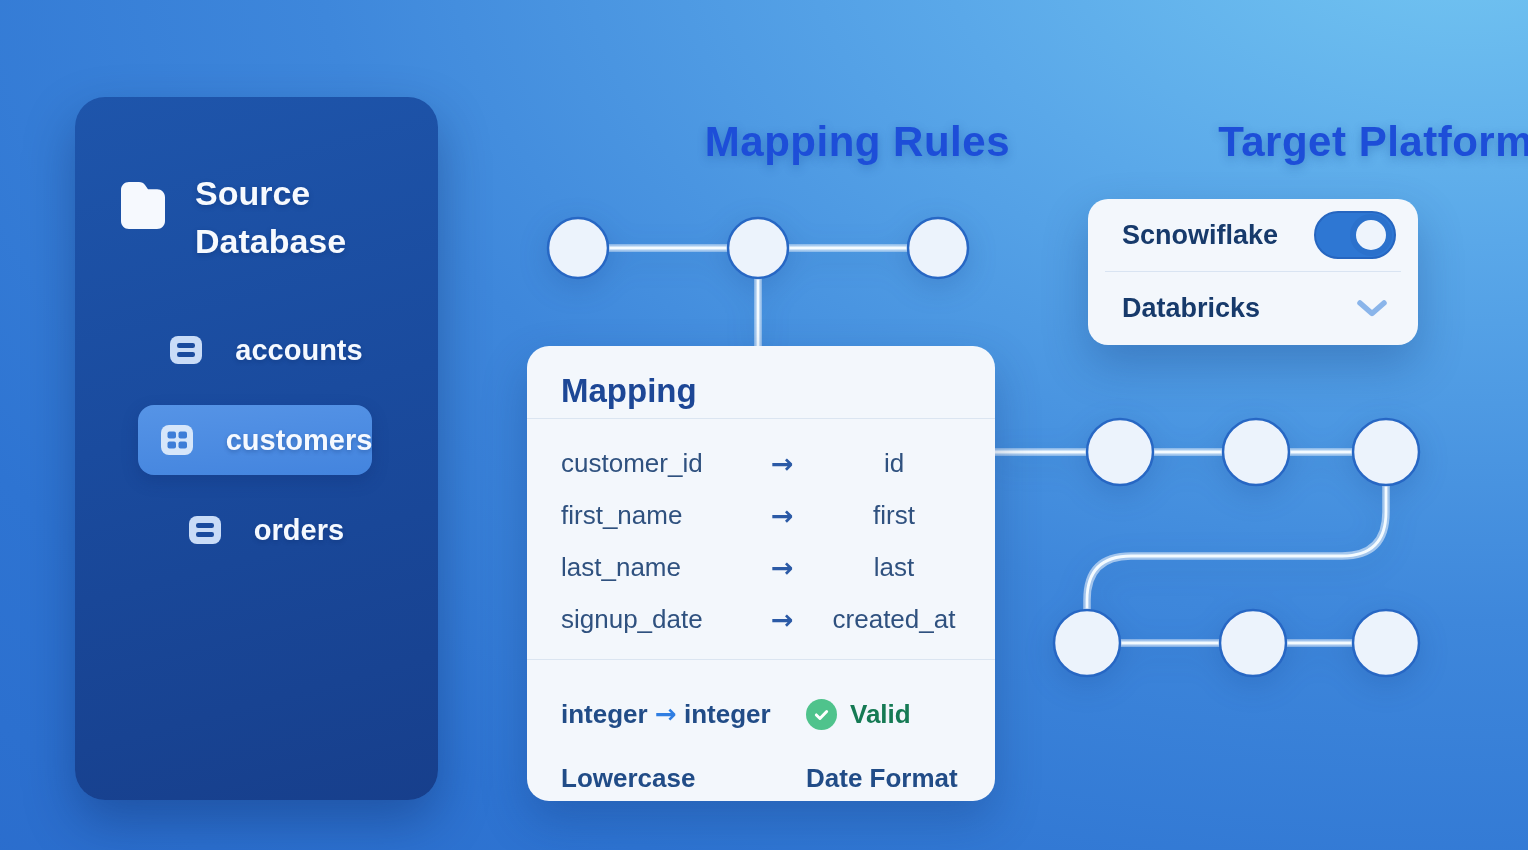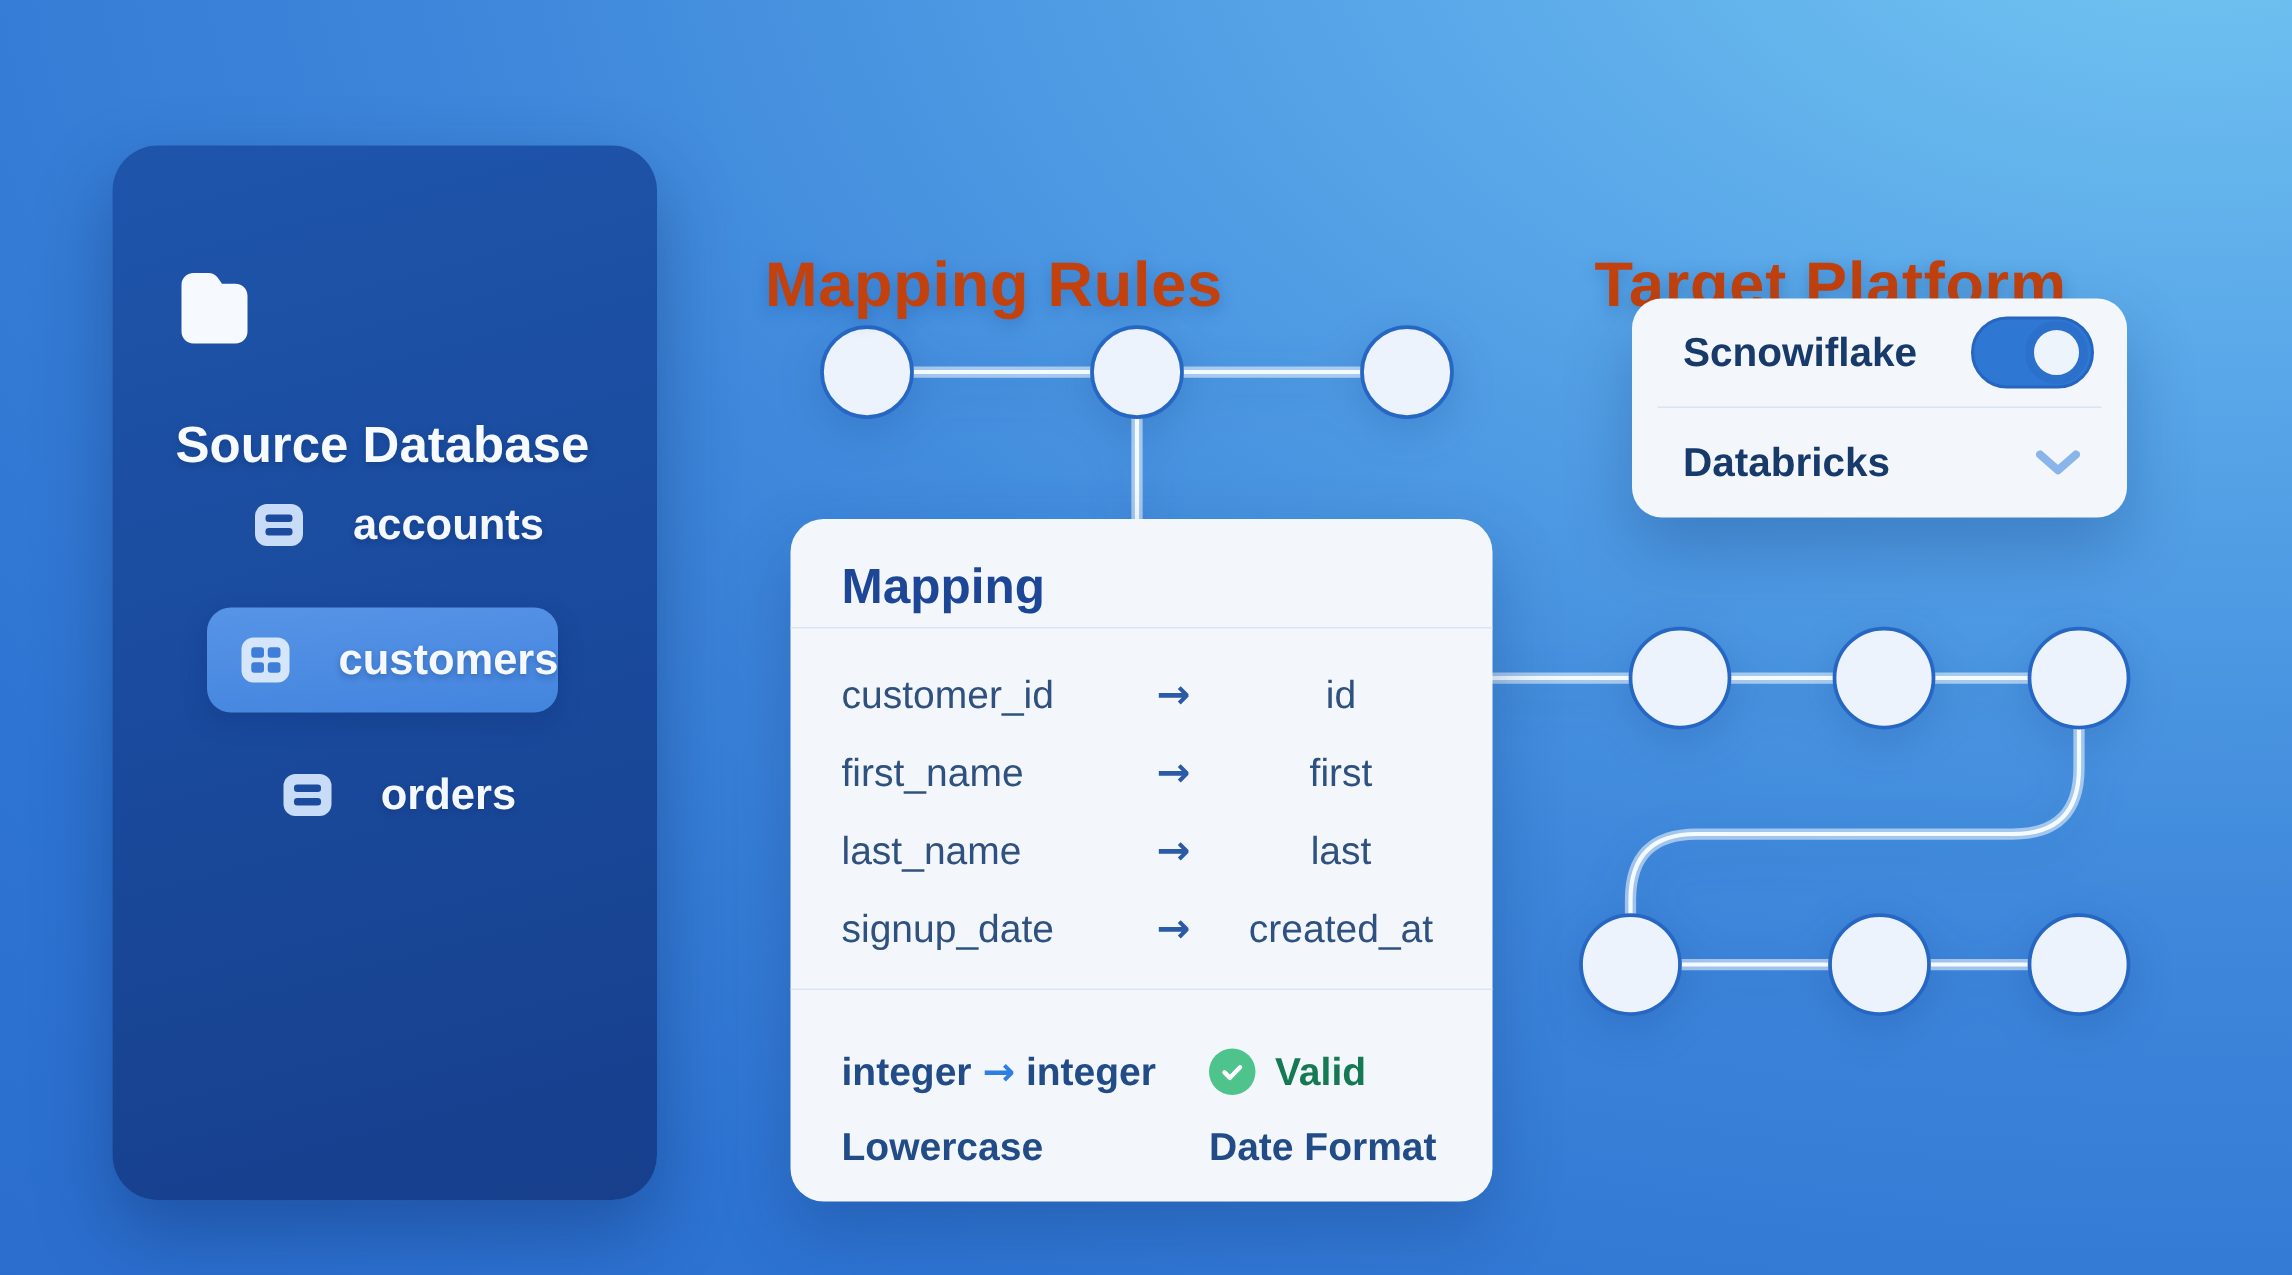--- a/index.html
+++ b/index.html
@@ -6,24 +6,23 @@
   html,body { width:1528px; height:850px; overflow:hidden; }
   body {
     font-family: "Liberation Sans", "DejaVu Sans", sans-serif;
     position:relative;
     background: radial-gradient(145% 160% at 96% -10%,
       #74c7f2 0%, #5aa8e9 24%, #3e87db 52%, #2e74d2 78%, #2a6ccc 100%);
   }
 
   
   .big-heading {
-    position:absolute; top:118px; text-align:left;
-    font-size:42px; font-weight:700; color:#c2410c; letter-spacing:.5px;
+    position:absolute; top:118px; text-align:right;
+    font-size:42px; font-weight:700; color:#1d4ed8; letter-spacing:.5px;
     text-shadow:0 3px 10px rgba(21,72,152,.35);
-    margin-top:48px;
   }
   #heading-mapping  { left:510px; width:500px; }
   #heading-target   { left:1063px; width:470px; }
 
   
   svg.wires {
     position:absolute; inset:0; width:1528px; height:850px;
     filter: drop-shadow(0 8px 14px rgba(17,56,129,.20));
   }
   .wire-outer { fill:none; stroke:#ffffff; stroke-opacity:.52; stroke-width:7.5; stroke-linecap:round; }
@@ -32,21 +31,21 @@
 
   
   .sidebar {
     position:absolute; left:75px; top:97px; width:363px; height:703px;
     border-radius:30px;
     background:linear-gradient(165deg,#1e55ab 0%,#1a4b9e 45%,#173f8c 100%);
     box-shadow:0 22px 50px rgba(10,38,96,.38);
   }
   .side-title-row {
     position:absolute; top:72px; left:42px; right:28px;
-    display:flex; gap:42px; align-items:flex-start;flex-direction:column;
+    display:flex; gap:26px; align-items:flex-start;
   }
   .side-title {
     font-size:34px; font-weight:700; color:#f7fafe; line-height:48px;
     text-shadow:0 2px 5px rgba(10,40,100,.35);
   }
   .folder-ic { flex:0 0 auto; margin-top:6px; }
   .side-items {
     position:absolute; top:218px; left:30px; right:33px;
     display:flex; flex-direction:column; gap:20px;align-items:center;
   }
@@ -78,21 +77,21 @@
   .map-rows { padding:18px 34px 14px; }
   .map-row {
     display:grid; grid-template-columns:210px 56px 1fr;
     align-items:center; height:52px;
     font-size:26px; font-weight:500; color:#2f517f;
   }
   .map-row .arr { font-weight:700; color:#2b5aa6; font-size:27px; font-family:"DejaVu Sans",sans-serif; }
   .map-row .tgt { text-align:center; }
   .map-footer {
     border-top:1.5px solid #dbe5f1; padding:32px 34px 10px;
-    display:flex; flex-direction:column; gap:6px;
+    display:flex; flex-direction:column; gap:20px;
   }
   .foot-row {
     display:grid; grid-template-columns:245px 1fr; align-items:center; height:44px;
     font-size:26px; font-weight:600; color:#214c87;
   }
   .foot-row .arr-bright { color:#2f7ee2; font-weight:700; font-family:"DejaVu Sans",sans-serif; }
   .valid-wrap { display:flex; align-items:center; gap:13px; }
   .valid-text { color:#157a54; }
   .check-badge {
     width:31px; height:31px; border-radius:50%; background:#4fc38c;

